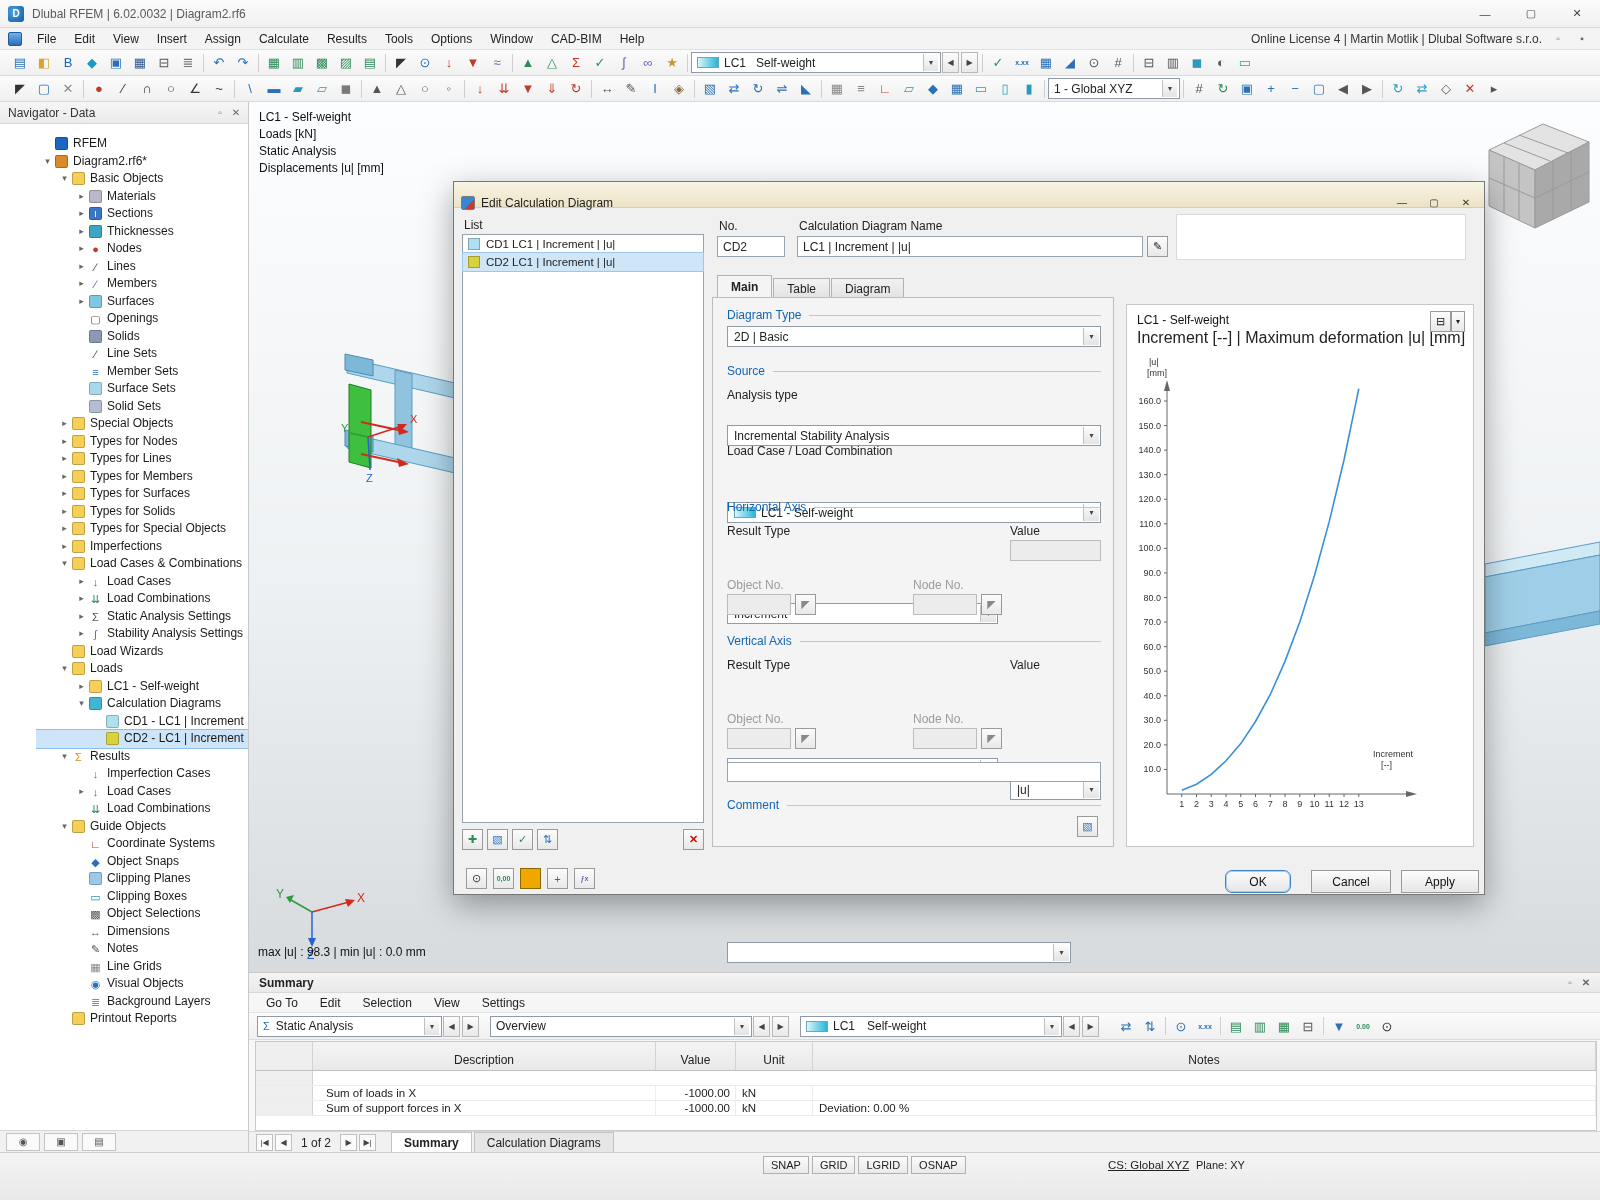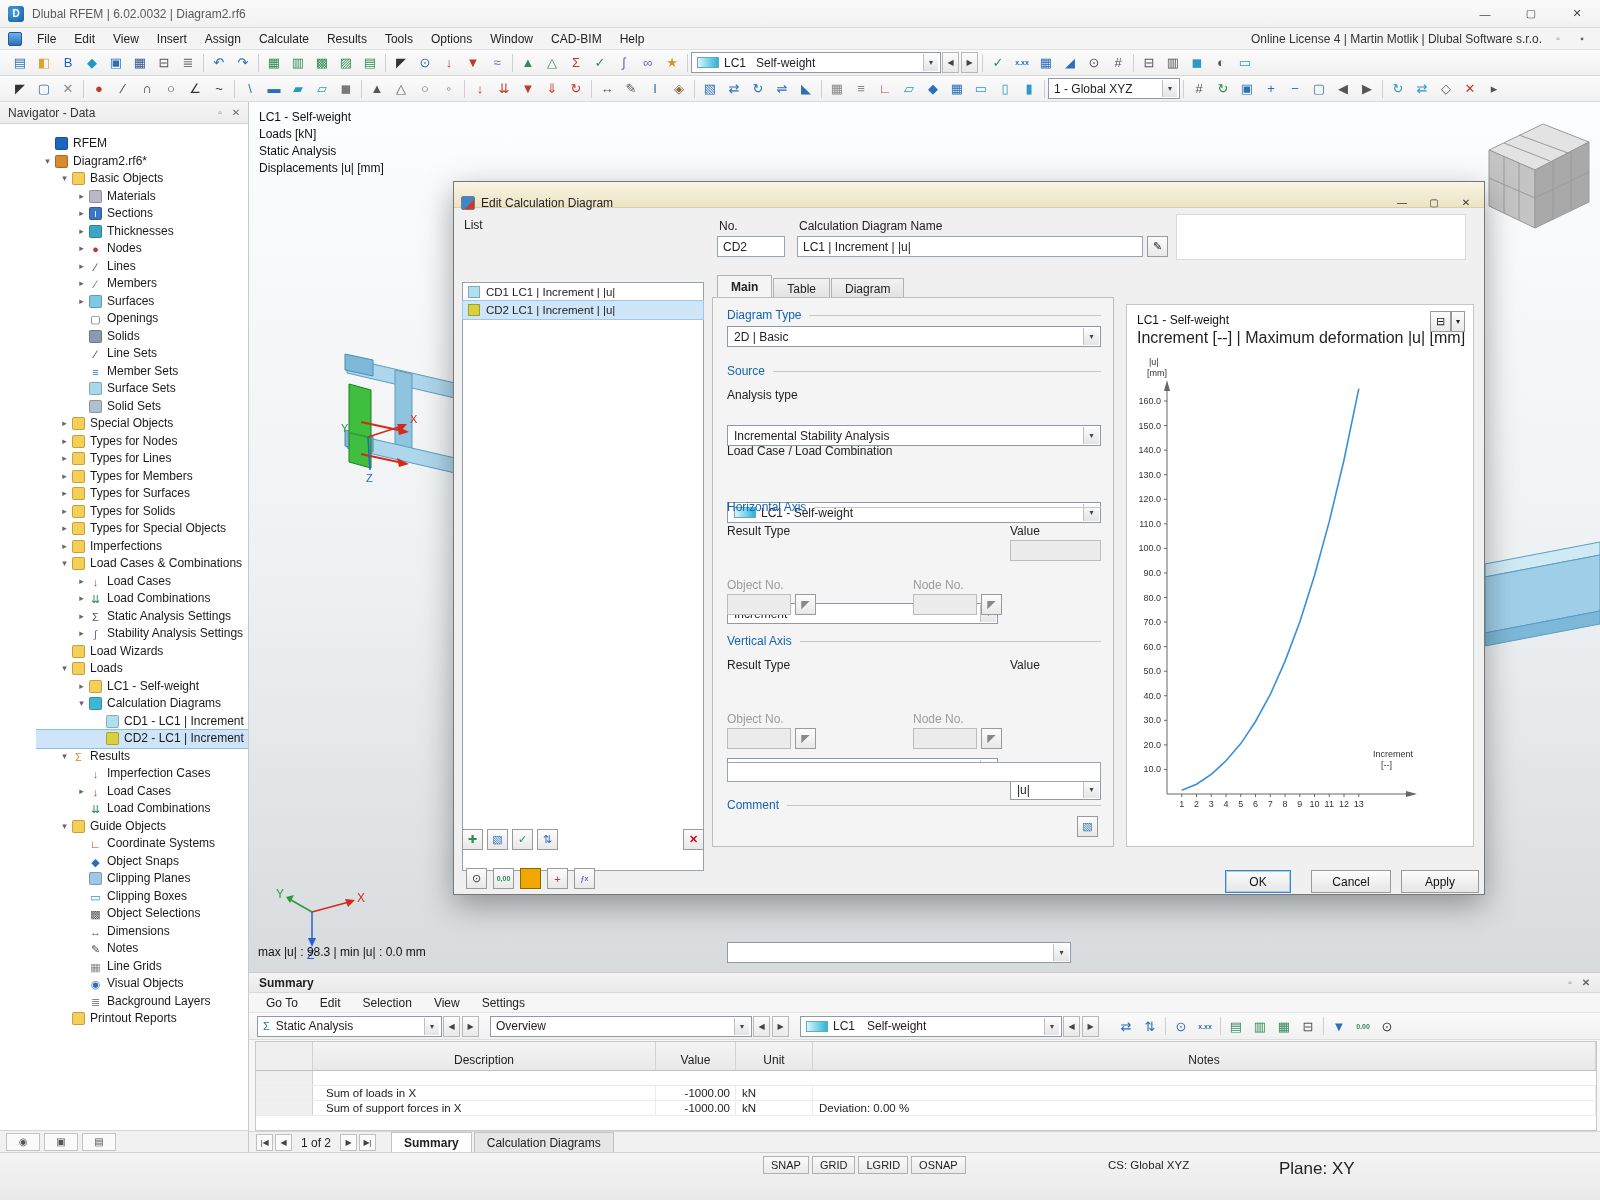--- a/index.html
+++ b/index.html
@@ -138,22 +138,22 @@
     background:#e6e6e6; margin-right:2px; font-size:12px; }
   .sum-tab.active { background:#fff; font-weight:bold; }
 
   
   #statusbar { position:absolute; left:0; top:1152px; width:1600px; height:48px;
     background:linear-gradient(#f4f4f4,#e9e9e9); border-top:1px solid #cfcfcf; }
   .sb-toggle { position:relative; display:inline-flex; align-items:center; justify-content:center;
     height:18px; padding:0 7px; margin-right:3px; border:1px solid #b0b0b0;
     background:linear-gradient(#fbfbfb,#e9e9e9); font-size:11px; color:#222; }
   #sb-toggles { position:absolute; left:763px; top:3px; }
-  #sb-cs { position:absolute; left:1108px; top:6px; font-size:11.5px; color:#222; }
-  #sb-plane { position:absolute; left:1279px; top:6px; font-size:17px; color:#222; }
+  #sb-cs { position:absolute; left:1108px; top:6px; font-size:11.5px; color:#222;text-decoration:underline; }
+  #sb-plane { position:absolute; left:1196px; top:6px; font-size:11px; color:#222; }
 </style>
 </head>
 <body>
 
 <div id="app">
 
   <div id="titlebar">
     <div class="app-icon">D</div>
     <span class="title">Dlubal RFEM | 6.02.0032 | Diagram2.rf6</span>
     <div class="win-controls">
@@ -667,21 +667,21 @@
     <div id="dlg-titlebar">
       <div class="dlg-icon"></div>
       <span class="t">Edit Calculation Diagram</span>
       <span class="spacer"></span>
       <span class="dlg-winbtn">—</span>
       <span class="dlg-winbtn">▢</span>
       <span class="dlg-winbtn">✕</span>
     </div>
 
     <div class="abs dlabel" style="left:10px; top:36px;">List</div>
-    <div id="dlg-listbox" class="abs" style="left:8px; top:52px; width:242px; height:589px;margin-top:48px;">
+    <div id="dlg-listbox" class="abs" style="left:8px; top:52px; width:242px; height:589px;">
         <div class="lrow">
           <span class="lic" style="background: rgb(174, 224, 239);"></span>
           <span class="lid">CD1</span>
           <span>LC1 | Increment | |u|</span>
         </div>
         <div class="lrow sel">
           <span class="lic" style="background: rgb(216, 210, 62);"></span>
           <span class="lid">CD2</span>
           <span>LC1 | Increment | |u|</span>
         </div>
@@ -871,21 +871,21 @@
 
     <div class="abs" style="left:12px; top:686px; display:flex; gap:6px; align-items:center;">
       <span id="dlg-tools" style="display: flex; gap: 6px;">
           <span class="sq-btn" style="color: rgb(51, 51, 51);">⊙</span>
           <span class="sq-btn small-glyph" style="color: rgb(46, 138, 87); font-size: 7px; font-weight: bold;">0,00</span>
           <span class="sq-btn" style="background: rgb(240, 168, 0); border: 1px solid rgb(138, 106, 0);"></span>
           <span class="sq-btn" style="color: rgb(192, 57, 43);">+</span>
           <span class="sq-btn small-glyph" style="color: rgb(122, 90, 184); font-size: 7px; font-weight: bold;">ƒx</span>
         </span>
     </div>
-    <div class="abs btn default" style="left:771px; top:688px; width:66px;">OK</div>
+    <div class="abs btn default" style="left:771px; top:688px; width:66px;border-radius:7px;">OK</div>
     <div class="abs btn" style="left:857px; top:688px; width:80px;">Cancel</div>
     <div class="abs btn" style="left:947px; top:688px; width:78px;">Apply</div>
   </div>
 
   <div id="summary">
     <div id="sum-header">
       <span>Summary</span>
       <span class="spacer"></span>
       <span class="mini-icon">▫</span>
       <span class="mini-icon">✕</span>

